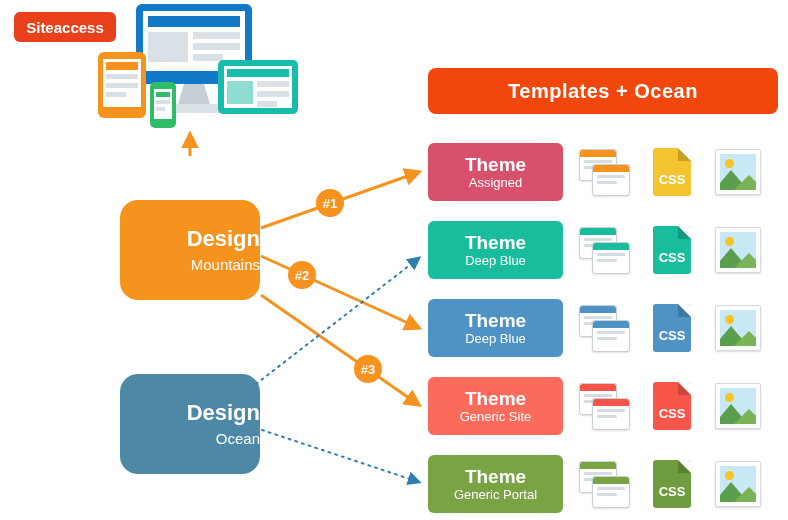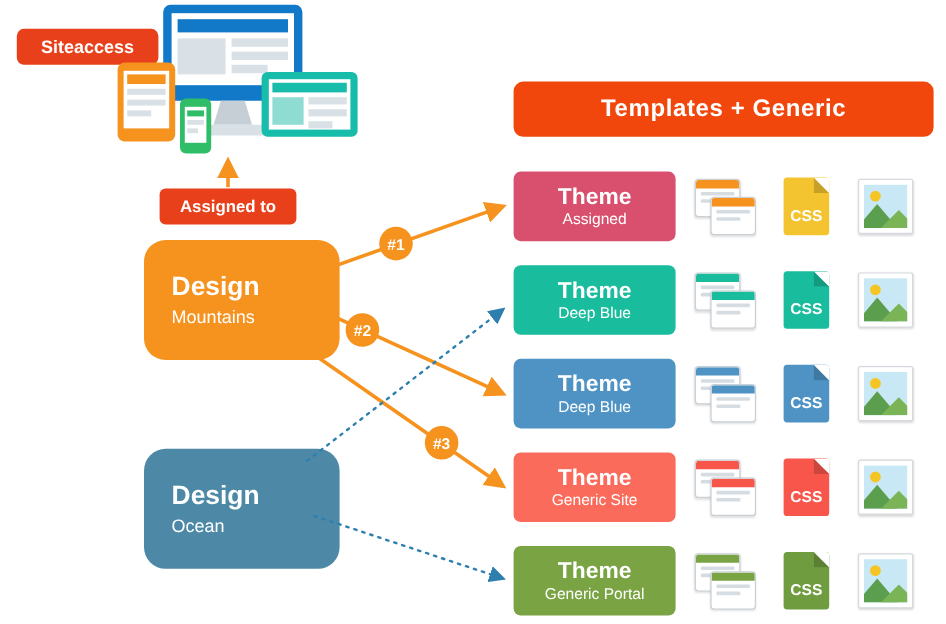--- a/index.html
+++ b/index.html
@@ -1,25 +1,25 @@
 <!DOCTYPE html>
 <html><head>
 <meta charset="utf-8">
 <style>
   html,body{margin:0;padding:0;background:#fff;font-family:"Liberation Sans",sans-serif;}
   .canvas{position:relative;width:788px;height:520px;background:#fff;overflow:hidden;}
 
   
   .pill{position:absolute;color:#fff;font-weight:bold;display:flex;align-items:center;justify-content:center;border-radius:6px;}
-  #siteaccess{left:14px;top:24px;width:118px;height:30px;font-size:15px;}
+  #siteaccess{left:14px;top:12px;width:102px;height:30px;font-size:15px;}
   #assigned{left:133px;top:157px;width:114px;height:30px;font-size:14px;border-radius:5px;}
 
   
   .design-box{position:absolute;left:120px;width:140px;height:100px;border-radius:18px;color:#fff;
-    display:flex;flex-direction:column;align-items:flex-start;justify-content:center;gap:4px;padding-left:23px;}
+    display:flex;flex-direction:column;align-items:flex-end;justify-content:center;gap:4px;}
   #design-mountains{top:200px;}
   #design-ocean{top:374px;}
   .design-title{font-size:22px;font-weight:bold;line-height:1.1;}
   .design-sub{font-size:15px;}
 
   
   .header-bar{position:absolute;left:428px;top:68px;width:350px;height:46px;border-radius:8px;color:#fff;
     font-size:20px;font-weight:bold;display:flex;align-items:center;justify-content:center;letter-spacing:.5px;}
   .rows{position:absolute;left:428px;top:143px;display:flex;flex-direction:column;gap:20px;}
   .theme-row{display:flex;align-items:center;height:58px;}
@@ -106,32 +106,31 @@
       <rect x="122" y="58" width="80" height="54" rx="5" fill="#17bcab"></rect>
       <rect x="128" y="64" width="68" height="42" fill="#ffffff"></rect>
       <rect x="131" y="67" width="62" height="8" fill="#17bcab"></rect>
       <rect x="131" y="79" width="26" height="23" fill="#8fdcd3"></rect>
       <rect x="161" y="79" width="32" height="6" fill="#d9e1e6"></rect>
       <rect x="161" y="89" width="32" height="6" fill="#d9e1e6"></rect>
       <rect x="161" y="99" width="20" height="6" fill="#d9e1e6"></rect>
     </g>
   </svg>
 
-  <div class="pill" id="assigned" style="background: rgb(232, 64, 26);">Assigned to</div>
 
   <div class="design-box" id="design-mountains" style="background: rgb(246, 146, 30);">
     <div class="design-title">Design</div>
     <div class="design-sub">Mountains</div>
   </div>
   <div class="design-box" id="design-ocean" style="background: rgb(77, 137, 166);">
     <div class="design-title">Design</div>
     <div class="design-sub">Ocean</div>
   </div>
 
-  <div class="header-bar" style="background: rgb(241, 71, 13);">Templates + Generic</div>
+  <div class="header-bar" style="background: rgb(241, 71, 13);">Templates + Ocean</div>
 
   <div class="rows">
 
     <div class="theme-row">
       <div class="theme-box" style="background: rgb(217, 79, 110);">
         <div class="theme-title">Theme</div>
         <div class="theme-sub">Assigned</div>
       </div>
       <div class="browser-icon">
         <div class="bwin back">

